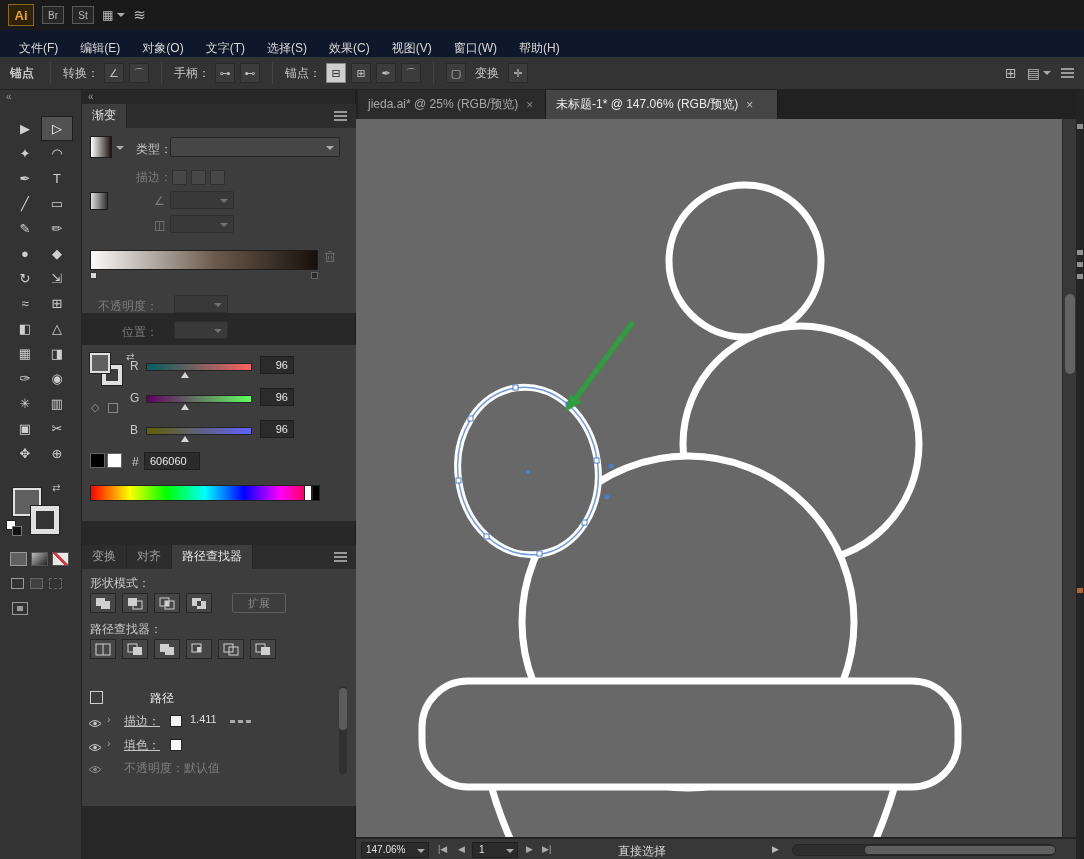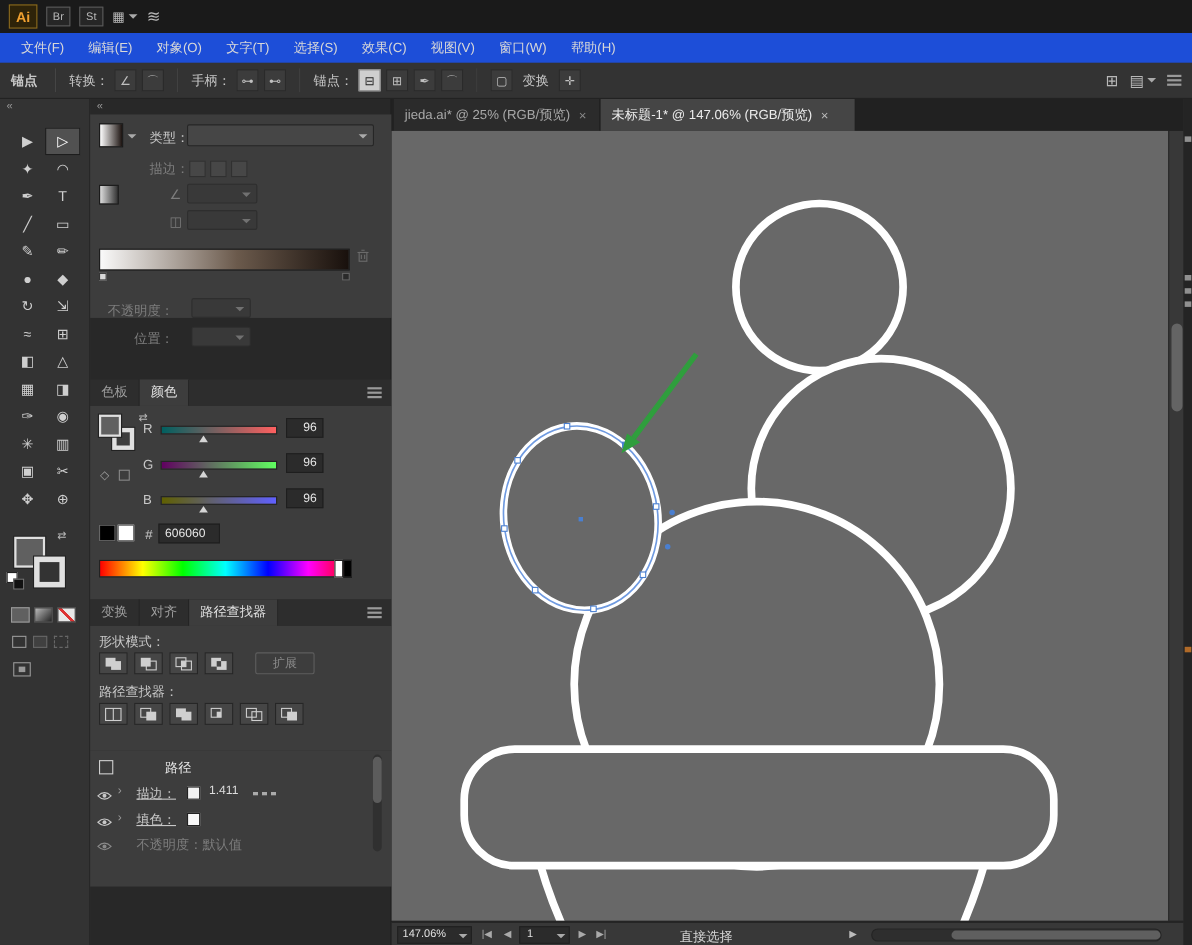--- a/index.html
+++ b/index.html
@@ -7,21 +7,21 @@
   .app{position:relative;width:1084px;height:859px;background:#333;color:#c8c8c8;font-size:12px;overflow:hidden;}
   
   .titlebar{position:absolute;left:0;top:0;width:1084px;height:30px;background:#1a1a1a;display:flex;align-items:center;gap:8px;padding:0 8px;}
   .ai-logo{width:26px;height:22px;background:#2e2309;border:1px solid #8a6a20;color:#f0a030;font-weight:bold;font-size:13px;display:flex;align-items:center;justify-content:center;}
   .tb-badge{width:22px;height:18px;border:1px solid #5a5a5a;color:#b8b8b8;font-size:10px;display:flex;align-items:center;justify-content:center;background:#262626;}
   .glyph{color:#b8b8b8;font-size:12px;}
   .caret{width:0;height:0;border-left:4px solid transparent;border-right:4px solid transparent;border-top:4px solid #aaa;display:inline-block;}
   .searchbox{width:134px;height:20px;border:1px solid #7d7d7d;border-radius:3px;display:flex;align-items:center;gap:5px;padding:0 6px;color:#9a9a9a;font-size:11px;}
   .winbtn{width:24px;height:15px;border:1px solid #b5b5b5;color:#ddd;font-size:9px;display:flex;align-items:center;justify-content:center;margin-left:6px;background:#1a1a1a;}
   
-  .menubar{position:absolute;left:0;top:30px;width:1084px;height:36px;background:#1d4ed8;border-bottom:1px solid #1f1f1f;display:flex;align-items:flex-start;padding-left:8px;}
+  .menubar{position:absolute;left:0;top:30px;width:1084px;height:36px;background:#0f172a;border-bottom:1px solid #1f1f1f;display:flex;align-items:center;padding-left:8px;}
   .menuitem{padding:0 11px;line-height:26px;color:#d8d8d8;}
   
   .controlbar{position:absolute;left:0;top:57px;width:1084px;height:33px;background:#333;border-bottom:1px solid #222;display:flex;align-items:center;gap:5px;padding:0 10px;}
   .cb-sep{width:1px;height:22px;background:#222;border-right:1px solid #454545;margin:0 7px;}
   .iconbtn{min-width:20px;height:20px;background:#3c3c3c;border:1px solid #2a2a2a;color:#c0c0c0;display:flex;align-items:center;justify-content:center;font-size:11px;}
   .iconbtn.pressed{background:#cfcfcf;border-color:#888;color:#222;}
   .cb-label{color:#c8c8c8;}
   
   .toolbar{position:absolute;left:0;top:90px;width:82px;height:769px;background:#333;border-right:1px solid #262626;}
   .collapse{height:14px;font-size:10px;color:#999;padding-left:6px;line-height:13px;letter-spacing:-1px;}
@@ -238,20 +238,24 @@
 
     <div class="mini" style="left:12px;top:512px;width:16px;height:13px;border:1px solid #999;">
         <div style="margin:3px auto;width:6px;height:5px;background:#999;"></div>
       </div>
   </div>
 
   <div class="panelcol">
     <div class="collapse">«</div>
 
     <div class="panel" style="top:14px;height:241px;">
+      <div class="ptabs">
+        <div class="ptab active">渐变</div>
+        <span class="hamb"></span>
+      </div>
       <div class="pbody" style="height:185px;">
         <div class="mini" style="left:8px;top:8px;width:22px;height:22px;background:linear-gradient(90deg,#fff,#1c1310);border:1px solid #1a1a1a;"></div>
         <span class="caret" style="position:absolute;left:34px;top:18px;"></span>
         <span class="label" style="left:54px;top:13px;">类型：</span>
         <div class="select" style="left:88px;top:9px;width:170px;">
             <span class="caret" style="position:absolute;right:5px;top:8px;"></span>
           </div>
         <span class="label dim" style="left:54px;top:41px;">描边：</span>
         <div class="mini" style="left:90px;top:42px;width:15px;height:15px;background:#474747;border:1px solid #303030;"></div>
         <div class="mini" style="left:109px;top:42px;width:15px;height:15px;background:#474747;border:1px solid #303030;"></div>
@@ -282,25 +286,20 @@
             <span class="caret" style="position:absolute;right:5px;top:7px;opacity:.5;"></span>
           </div>
         <span class="label dim" style="left:40px;top:196px;">位置：</span>
         <div class="selectdim" style="left:92px;top:193px;width:54px;">
             <span class="caret" style="position:absolute;right:5px;top:7px;opacity:.5;"></span>
           </div>
       </div>
     </div>
 
     <div class="panel" style="top:255px;height:200px;">
-      <div class="ptabs">
-        <div class="ptab">色板</div>
-        <div class="ptab active">颜色</div>
-        <span class="hamb"></span>
-      </div>
       <div class="pbody" style="height:176px;">
         <div class="mini" style="left:8px;top:8px;width:20px;height:20px;background:#606060;border:2px solid #e0e0e0;box-shadow:0 0 0 1px #222;z-index:2;"></div>
         <div class="mini" style="left:20px;top:20px;width:20px;height:20px;border:4px solid #e0e0e0;background:#3d3d3d;box-shadow:0 0 0 1px #222;"></div>
         <span class="mini glyph" style="left:44px;top:6px;font-size:10px;">⇄</span>
         <span class="mini glyph" style="left:9px;top:56px;font-size:11px;color:#9a9a9a;">◇</span>
         <div class="mini" style="left:26px;top:58px;width:10px;height:10px;border:1px solid #888;"></div>
 
         <span class="label" style="left:48px;top:14px;">R</span>
         <div class="track" style="left:64px;top:18px;width:106px;background:linear-gradient(90deg,#006060,#606060 38%,#ff6060);"></div>
         <span class="tri" style="left:99px;top:27px;"></span>

